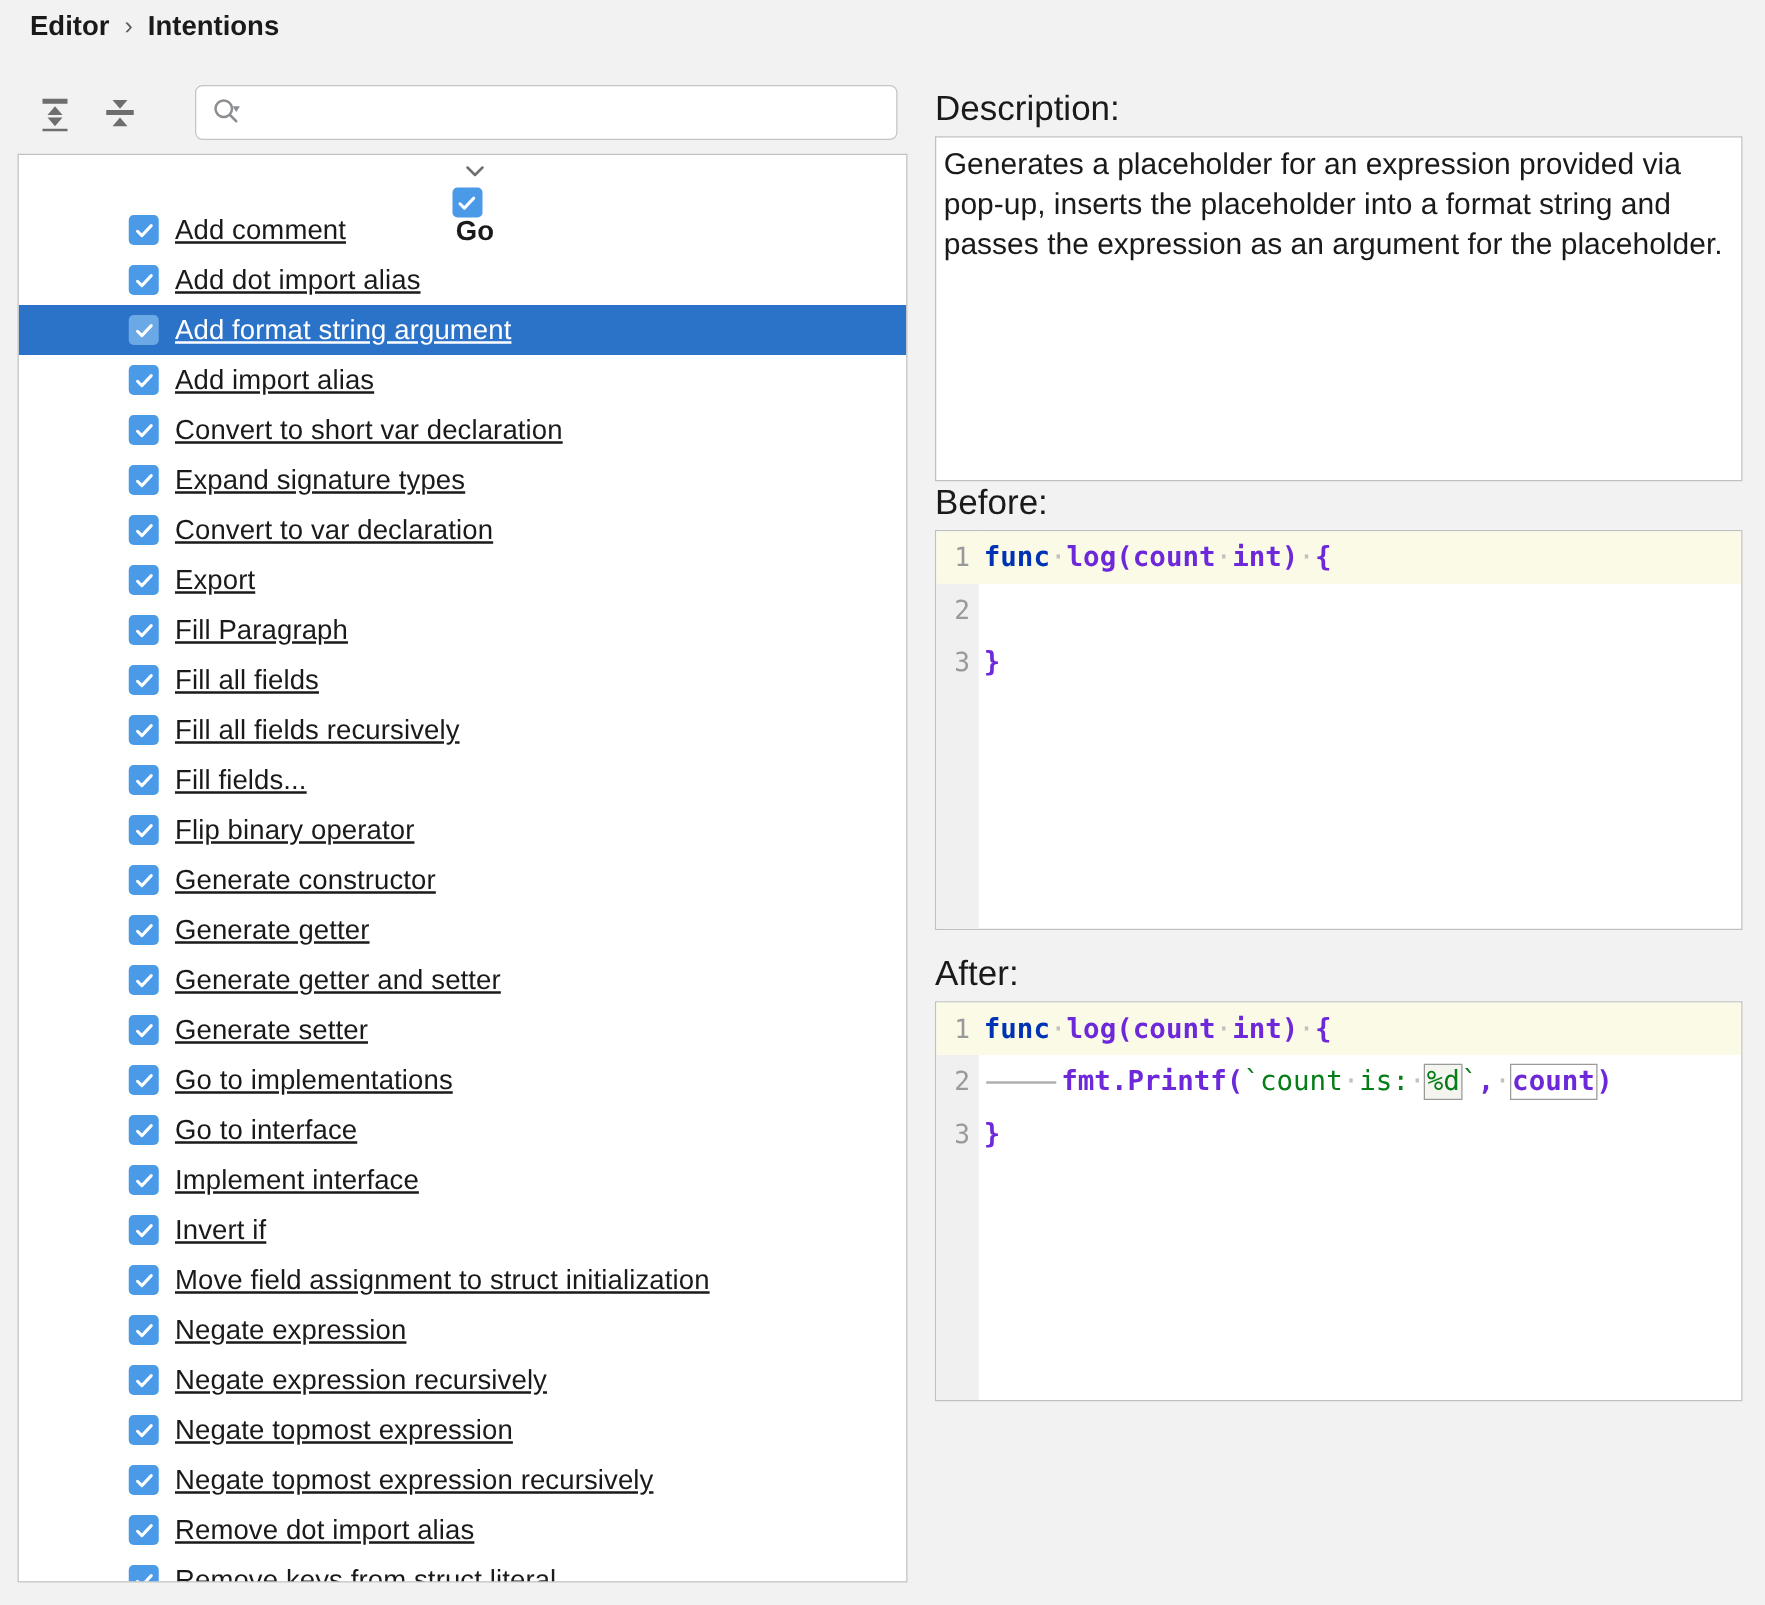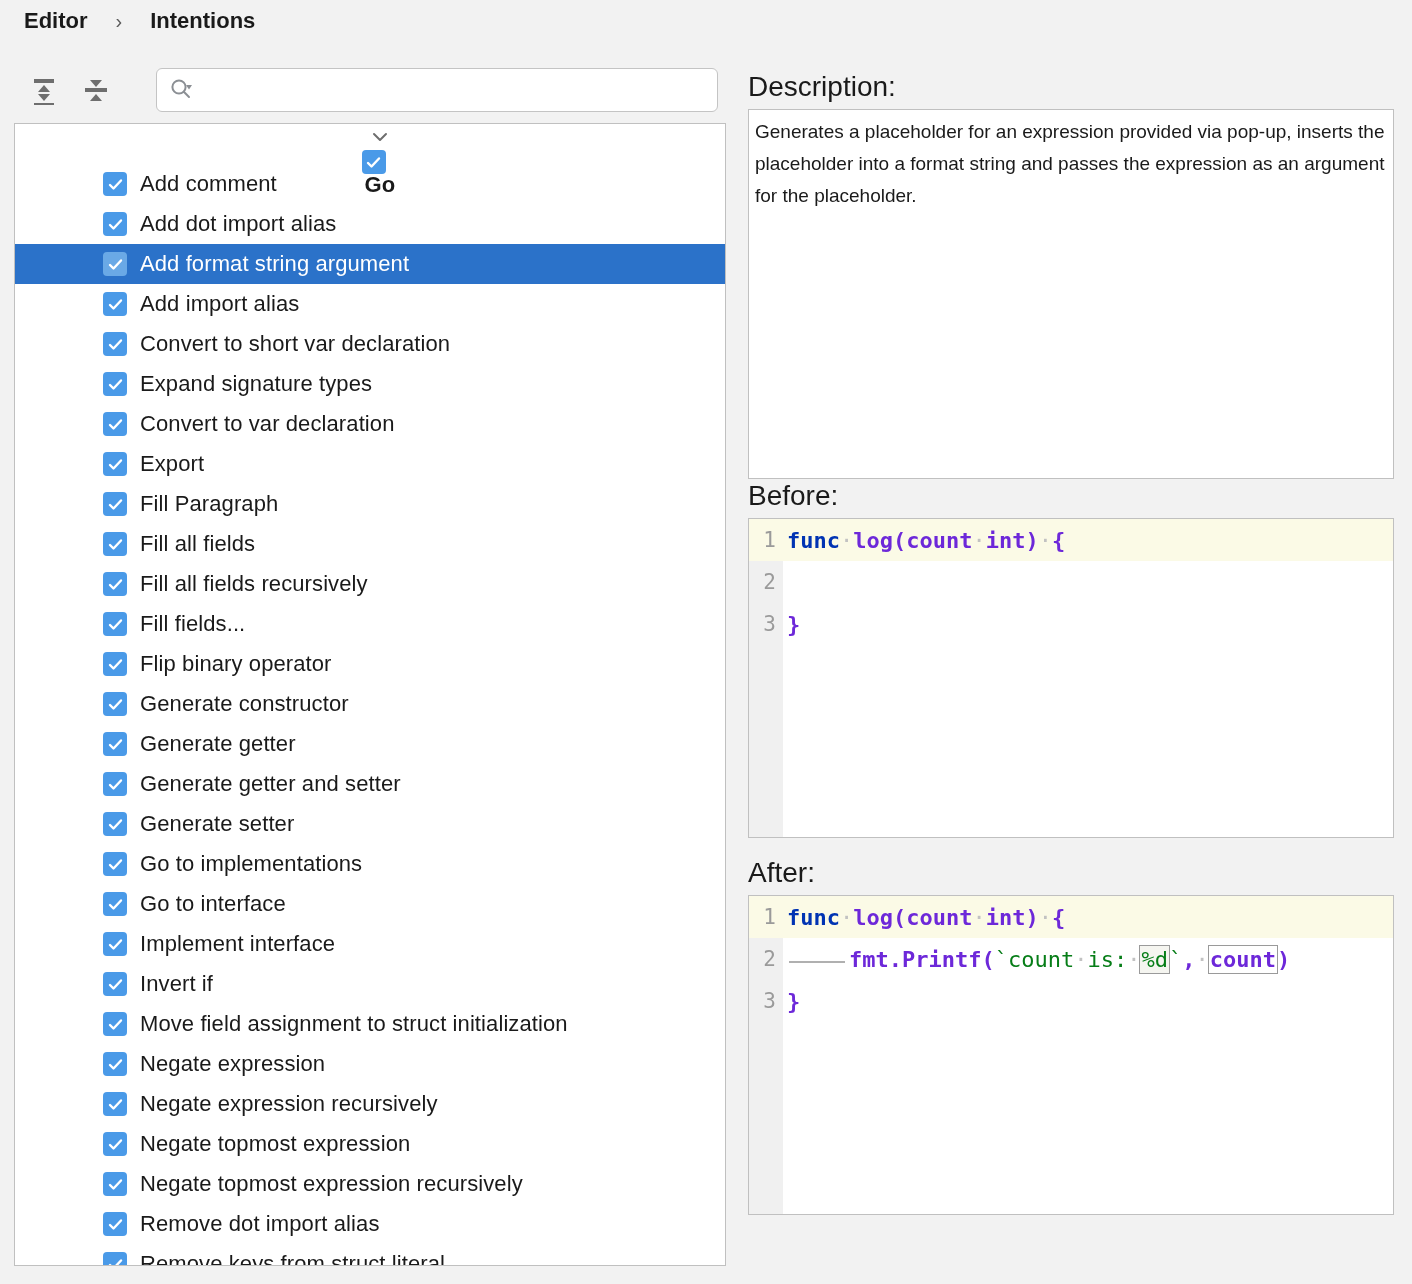--- a/index.html
+++ b/index.html
@@ -18,21 +18,21 @@
   }
 
   
   #breadcrumb {
     position: absolute;
     left: 24px;
     top: 4px;
     height: 34px;
     display: flex;
     align-items: center;
-    gap: 26px;
+    gap: 10px;
     font-size: 22px;
     font-weight: bold;
     color: #1a1a1a;
   }
   #breadcrumb .sep {
     font-weight: normal;
     color: #5a5a5a;
     font-size: 20px;
     padding: 0 2px;
   }
@@ -108,21 +108,21 @@
   }
   .tree-row {
     height: 40px;
     display: flex;
     align-items: center;
     box-sizing: border-box;
     white-space: nowrap;
     cursor: default;
   }
   .tree-row.root { padding-left: 20px; flex-direction: column; }
-  .tree-row.child { padding-left: 88px; }
+  .tree-row.child { padding-left: 88px; text-decoration: underline; }
   .tree-row.selected { background: #2b72c9; color: #ffffff; }
 
   .chevron {
     width: 26px;
     height: 26px;
     display: inline-flex;
     align-items: center;
     justify-content: center;
     flex: 0 0 auto;
     cursor: pointer;
@@ -157,26 +157,26 @@
     width: 646px;
   }
   .section-label {
     font-size: 28px;
     color: #1a1a1a;
     margin-bottom: 9px;
     line-height: 26px;
   }
   #description-box {
     width: 646px;
-    height: 370px;
+    height: 276px;
     background: #ffffff;
     border: 1px solid #c0c0c0;
     box-sizing: border-box;
     padding: 6px 8px 6px 6px;
-    font-size: 19px;
+    font-size: 24px;
     line-height: 32px;
     color: #1a1a1a;
     overflow: hidden;
   }
 
   .code-block {
     width: 646px;
     height: 320px;
     background: #ffffff;
     border: 1px solid #c0c0c0;

